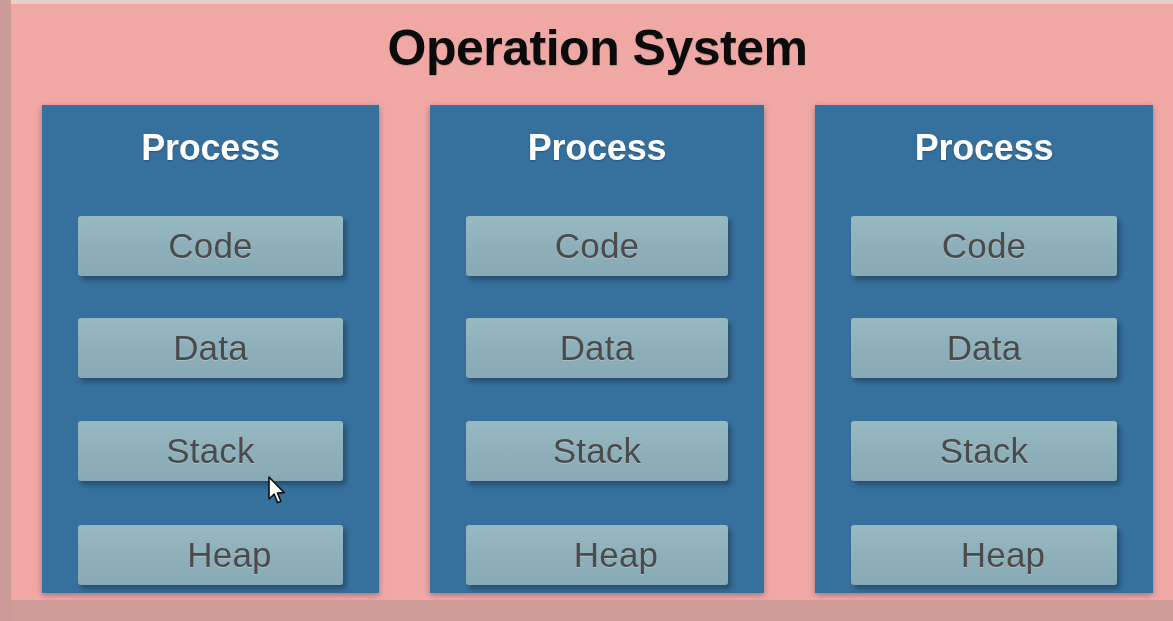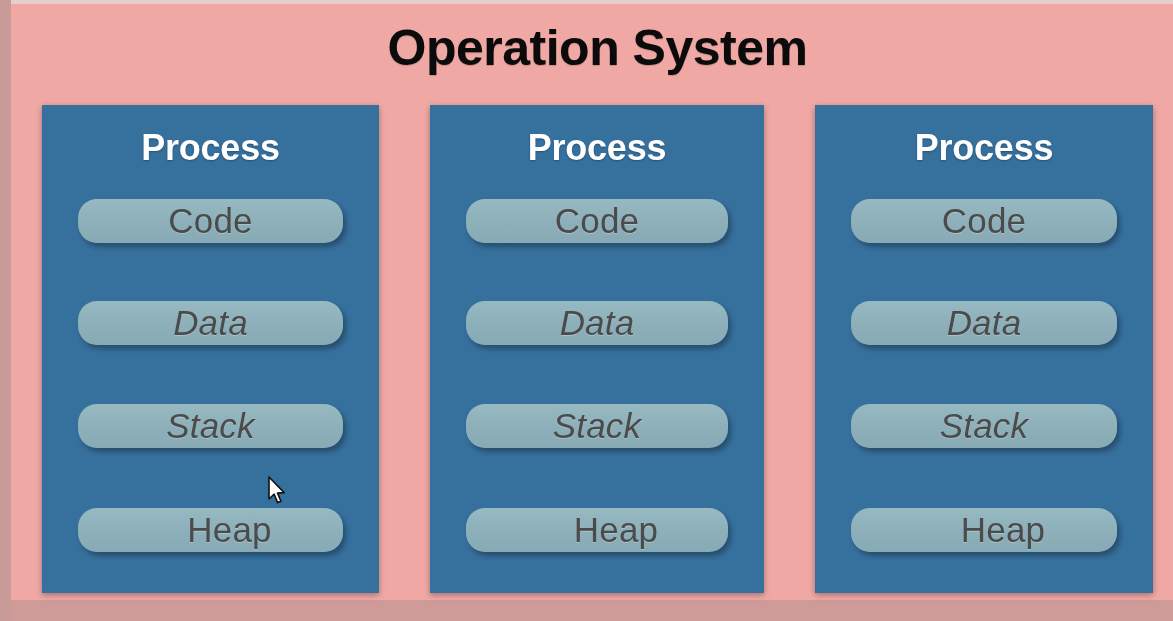--- a/index.html
+++ b/index.html
@@ -96,31 +96,32 @@
     position: absolute;
     left: 0; top: 0;
     width: 100%;
     height: 100%;
   }
 
   .segment-box {
     position: absolute;
     left: 36px;
     right: 36px;
-    height: 44px;
+    height: 60px;
     background: linear-gradient(180deg, #96b9c2 0%, #8cafb9 55%, #87aab4 100%);
-    border-radius: 19px;
+    border-radius: 3px;
     box-shadow: 3px 4px 5px rgba(0,0,0,0.30);
     display: flex;
     align-items: center;
     justify-content: center;
+    margin-top: 17px;
   }
   .segment-box.i0 { top: 94px;  }
-  .segment-box.i1 { top: 196px; font-style: italic; }
-  .segment-box.i2 { top: 299px; font-style: italic; }
+  .segment-box.i1 { top: 196px; }
+  .segment-box.i2 { top: 299px; }
   .segment-box.i3 { top: 403px; padding-left: 38px; }
 
   .segment-label {
     font-size: 35px;
     font-weight: 400;
     color: #4b4b4b;
     letter-spacing: 0.2px;
     line-height: 36px;
     text-shadow: 0 1px 0 rgba(255,255,255,0.25);
   }

